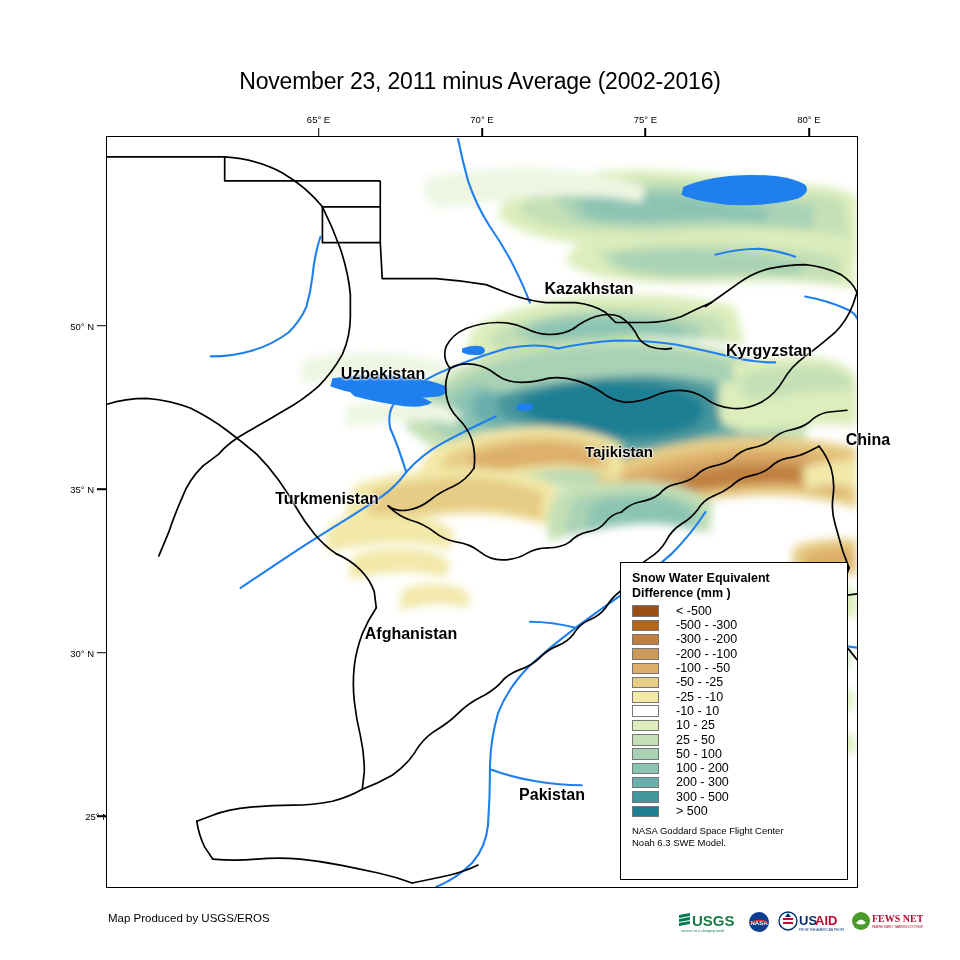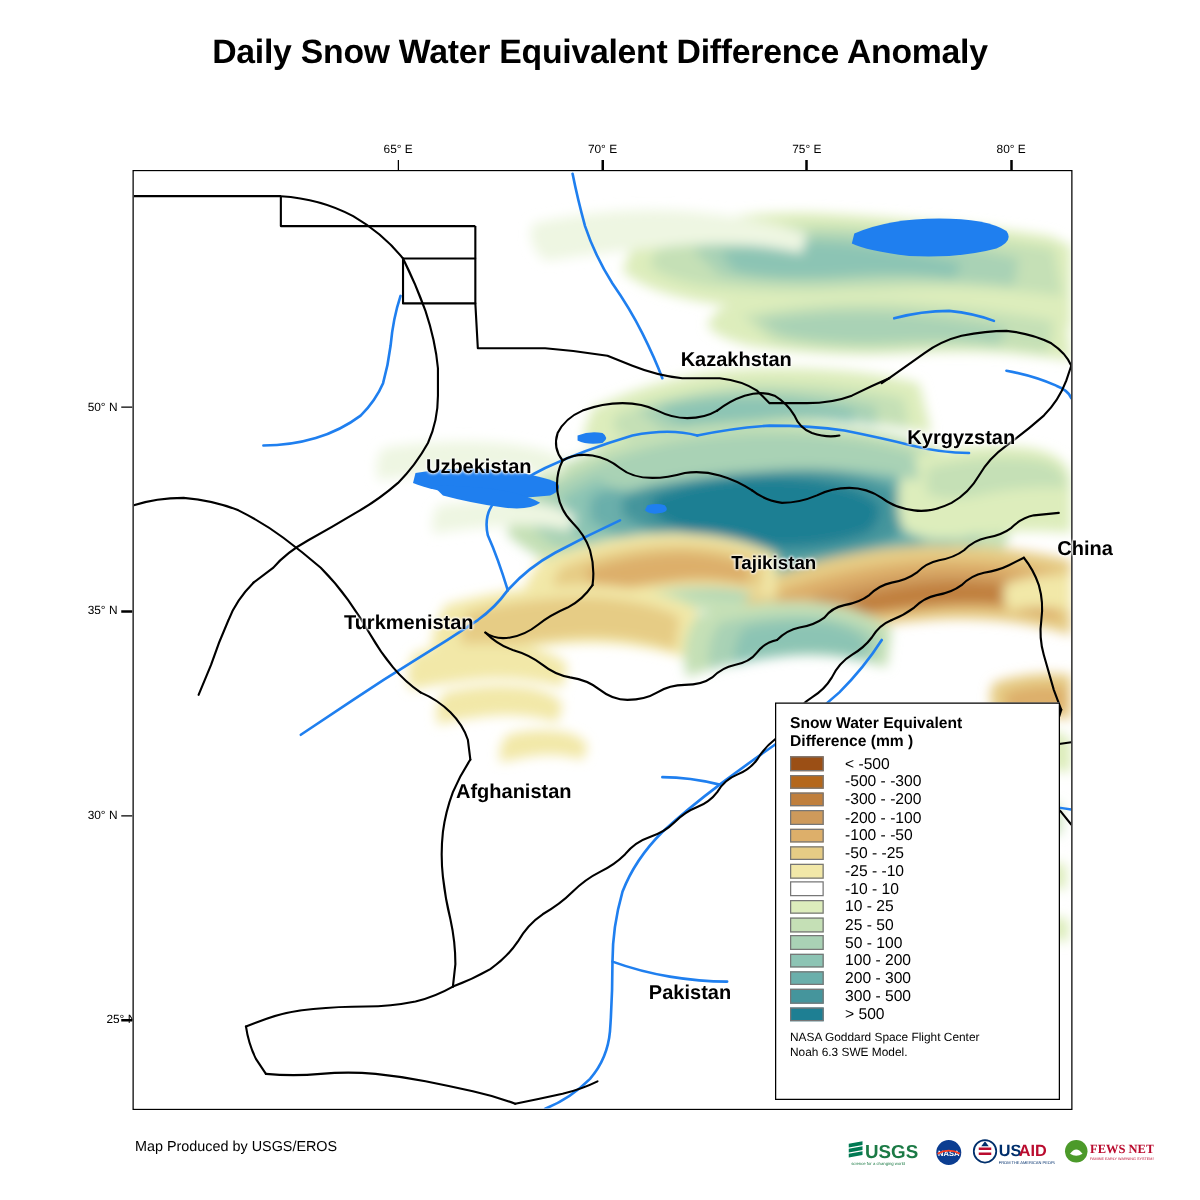--- a/index.html
+++ b/index.html
@@ -60,21 +60,21 @@
   
   .footer-text{position:absolute;left:108px;top:912px;font-size:11.5px;color:#000;}
   #logos{position:absolute;left:678px;top:908px;height:28px;display:flex;align-items:center;gap:7px;}
   .logo{height:22px;display:flex;align-items:center;}
 </style>
 </head>
 <body>
 
 <div id="page">
 
-  <div class="title">Daily Snow Water Equivalent Difference Anomaly</div>
+  <div class="subtitle">November 23, 2011 minus Average (2002-2016)</div>
 
   <div id="lon-axis">
       <div class="lon-label" style="left: 318.522px;">65° E</div>
       <div class="lon-tick" style="left: 318.522px;"></div>
       <div class="lon-label" style="left: 482px;">70° E</div>
       <div class="lon-tick" style="left: 482px;"></div>
       <div class="lon-label" style="left: 645.478px;">75° E</div>
       <div class="lon-tick" style="left: 645.478px;"></div>
       <div class="lon-label" style="left: 808.957px;">80° E</div>
       <div class="lon-tick" style="left: 808.957px;"></div>

